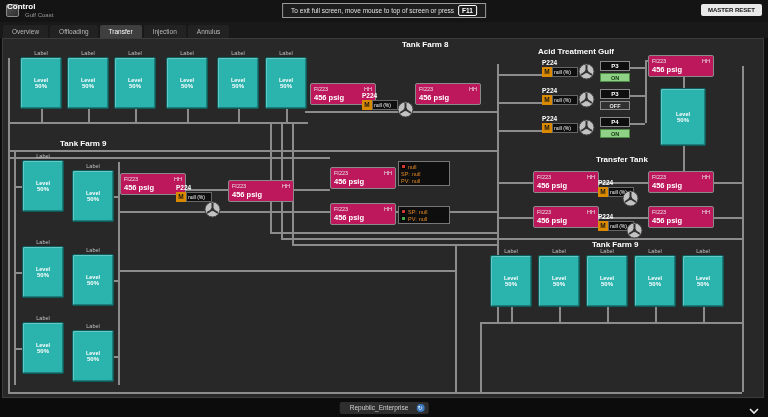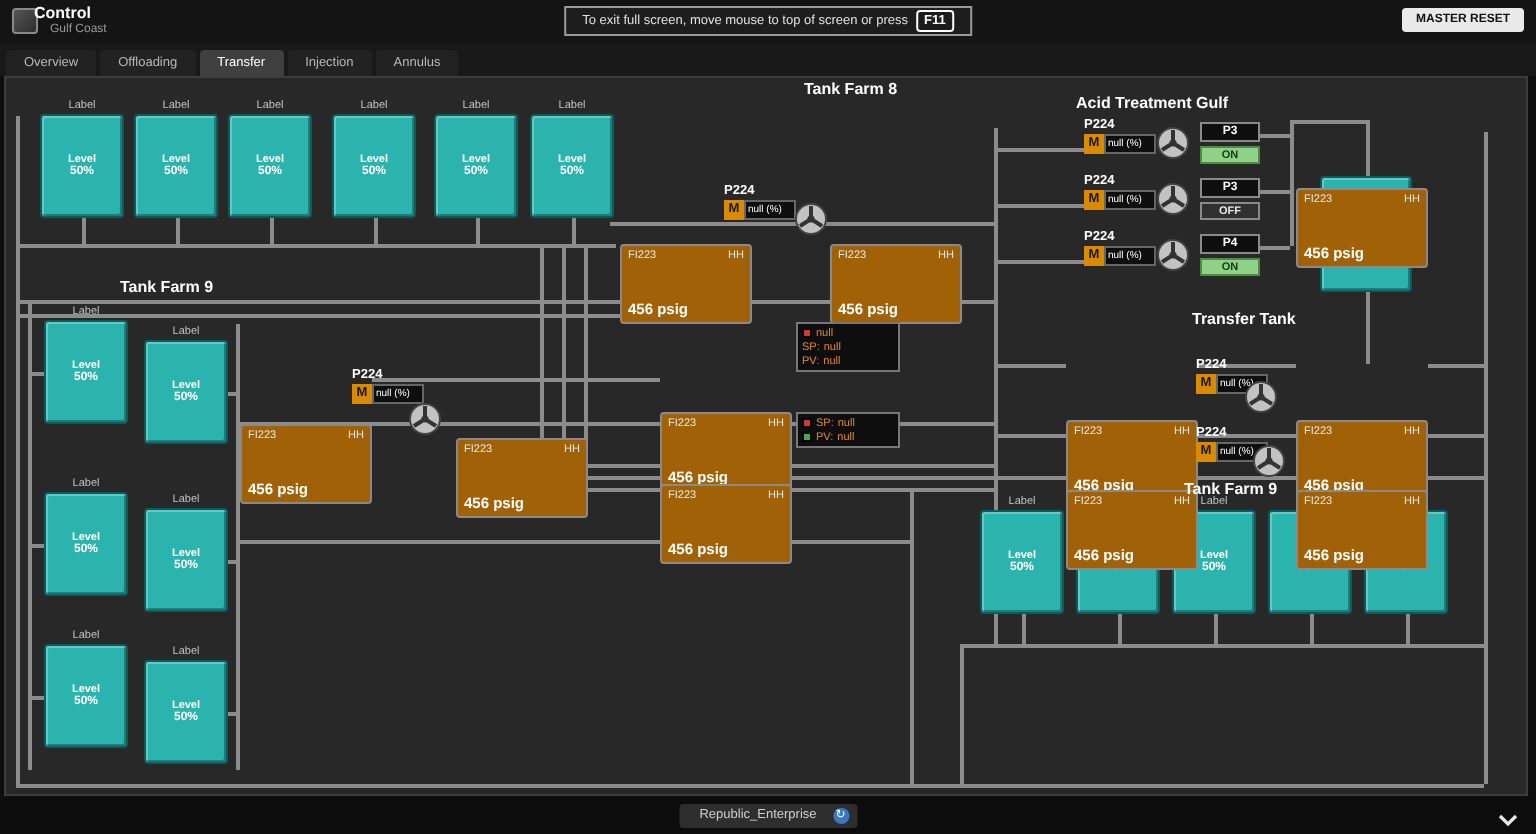--- a/index.html
+++ b/index.html
@@ -1,21 +1,21 @@
 <!DOCTYPE html>
 <html><head>
 <meta charset="utf-8">
 <style>
   html,body { margin:0; padding:0; background:#000; font-family:"Liberation Sans",sans-serif; }
   #root { position:relative; width:768px; height:417px; background:#0e0e0e; overflow:hidden; }
 
   
   .hdr { position:absolute; left:0; top:0; width:768px; height:22px; background:#141414; z-index:10; }
   .logo { position:absolute; left:6px; top:4px; width:13px; height:13px; background:linear-gradient(135deg,#555,#2e2e2e); border:1px solid #8a8a8a; border-radius:2px; box-sizing:border-box; }
-  .app-title { position:absolute; left:17px; top:2px; font-size:8px; font-weight:bold; color:#fff; }
+  .app-title { position:absolute; left:7px; top:2px; font-size:8px; font-weight:bold; color:#fff; }
   .app-sub { position:absolute; left:25px; top:12px; font-size:6px; color:#9a9a9a; }
   .notice { position:absolute; left:50%; top:3px; transform:translateX(-50%); height:15px; padding:0 8px; background:#1d1d1d; border:1px solid #9a9a9a; color:#e0e0e0; font-size:6.5px; display:flex; align-items:center; gap:4px; white-space:nowrap; box-sizing:border-box; }
   .key { border:1px solid #fff; border-radius:2px; padding:0 3px; font-weight:bold; font-size:6.5px; color:#fff; line-height:9px; }
   .master { position:absolute; right:6px; top:4px; background:#e9e9e9; color:#111; font-size:6px; font-weight:bold; padding:3px 7px; border-radius:2px; border:none; cursor:pointer; }
 
   
   .tabs { position:absolute; left:0; top:22px; width:768px; height:16px; background:#191919; display:flex; align-items:flex-end; padding-left:3px; box-sizing:border-box; z-index:10; }
   .tab { height:13px; line-height:13px; padding:0 9px; font-size:6.5px; color:#b8b8b8; background:#222; margin-right:2px; border-radius:2px 2px 0 0; cursor:pointer; }
   .tab.active { background:#3f3f3f; color:#fff; }
 
@@ -26,21 +26,21 @@
   .pv { position:absolute; width:2px; background:#8c8c8c; z-index:1; }
 
   .sec { position:absolute; font-size:8px; font-weight:bold; color:#fff; z-index:4; }
 
   .tank { position:absolute; width:42px; z-index:2; }
   .tlabel { text-align:center; font-size:5.5px; color:#c0c0c0; height:7px; }
   .tbody { height:52px; background:#2bb3ae; border:1px solid #0d5c59; border-radius:2px; box-shadow:inset 1px 1px 0 rgba(255,255,255,.28), inset -1px -1px 0 rgba(0,0,0,.3); color:#fff; display:flex; flex-direction:column; align-items:center; justify-content:center; box-sizing:border-box; }
   .tlv { font-size:5.5px; font-weight:bold; }
   .tpc { font-size:6px; font-weight:bold; }
 
-  .fi { position:absolute; width:66px; height:40px; background:#a16207; border:1px solid #8a8a8a; border-radius:2px; box-sizing:border-box; z-index:3;margin-top:39px; }
+  .fi { position:absolute; width:66px; height:22px; background:#be185d; border:1px solid #8a8a8a; border-radius:2px; box-sizing:border-box; z-index:3; }
   .fi-tag { position:absolute; left:3px; top:2px; font-size:5.5px; color:#e8e8e8; }
   .fi-al { position:absolute; right:3px; top:2px; font-size:5.5px; color:#e8e8e8; }
   .fi-val { position:absolute; left:3px; bottom:2px; font-size:7.5px; font-weight:bold; color:#fff; }
 
   .punit { position:absolute; z-index:3; }
   .ptag { font-size:6.5px; font-weight:bold; color:#fff; margin-bottom:1px; }
   .pbox { display:flex; height:10px; width:36px; }
   .pmode { width:10px; background:#d98a00; color:#1a1a1a; font-size:6.5px; font-weight:bold; text-align:center; line-height:10px; }
   .pread { flex:1; background:#0e0e0e; border:1px solid #666; color:#fff; font-size:5px; line-height:8px; padding:0 1px; white-space:nowrap; box-sizing:border-box; }
 

